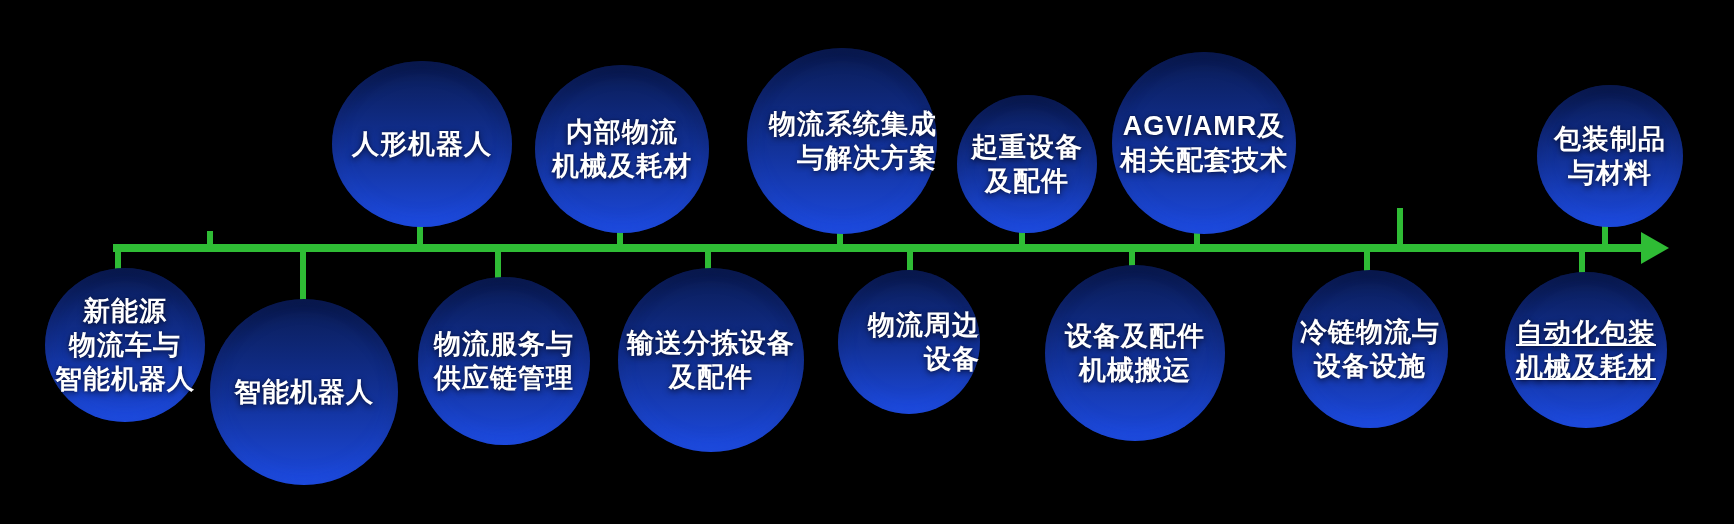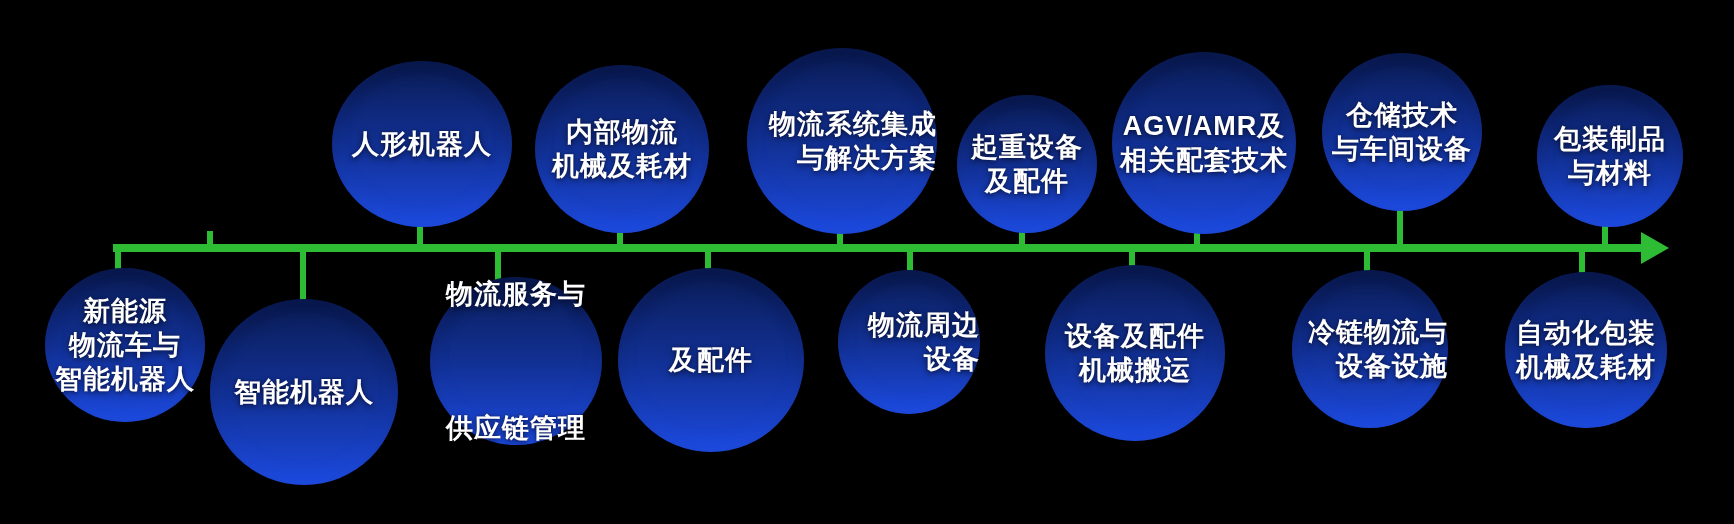--- a/index.html
+++ b/index.html
@@ -80,52 +80,49 @@
       <span class="line-text">与解决方案</span>
     </div>
     <div class="node" style="left: 957px; top: 95px; width: 140px; height: 138px; background: linear-gradient(rgb(10, 28, 85) 0%, rgb(18, 49, 150) 52%, rgb(28, 73, 221) 100%); color: rgb(255, 255, 255);">
       <span class="line-text">起重设备</span>
       <span class="line-text">及配件</span>
     </div>
     <div class="node" style="left: 1112px; top: 52px; width: 184px; height: 182px; background: linear-gradient(rgb(10, 28, 85) 0%, rgb(18, 49, 150) 52%, rgb(28, 73, 221) 100%); color: rgb(255, 255, 255);">
       <span class="line-text">AGV/AMR及</span>
       <span class="line-text">相关配套技术</span>
     </div>
-    <div class="node" style="left: 1322px; top: 53px; width: 160px; height: 158px; background: linear-gradient(rgb(10, 28, 85) 0%, rgb(18, 49, 150) 52%, rgb(28, 73, 221) 100%); color: rgb(255, 255, 255);">
-      <span class="line-text">仓储技术</span>
-      <span class="line-text">与车间设备</span>
-    </div>
     <div class="node" style="left: 1537px; top: 85px; width: 146px; height: 142px; background: linear-gradient(rgb(10, 28, 85) 0%, rgb(18, 49, 150) 52%, rgb(28, 73, 221) 100%); color: rgb(255, 255, 255);">
       <span class="line-text">包装制品</span>
       <span class="line-text">与材料</span>
     </div>
     <div class="node" style="left: 45px; top: 268px; width: 160px; height: 154px; background: linear-gradient(rgb(10, 28, 85) 0%, rgb(18, 49, 150) 52%, rgb(28, 73, 221) 100%); color: rgb(255, 255, 255);">
       <span class="line-text">新能源</span>
       <span class="line-text">物流车与</span>
       <span class="line-text">智能机器人</span>
     </div>
     <div class="node" style="left: 210px; top: 299px; width: 188px; height: 186px; background: linear-gradient(rgb(10, 28, 85) 0%, rgb(18, 49, 150) 52%, rgb(28, 73, 221) 100%); color: rgb(255, 255, 255);">
       <span class="line-text">智能机器人</span>
     </div>
-    <div class="node" style="left: 430px; top: 277px; width: 172px; height: 168px; background: linear-gradient(rgb(10, 28, 85) 0%, rgb(18, 49, 150) 52%, rgb(28, 73, 221) 100%); color: rgb(255, 255, 255); justify-content: space-between;">
+    <div class="node" style="left: 418px; top: 277px; width: 172px; height: 168px; background: linear-gradient(rgb(10, 28, 85) 0%, rgb(18, 49, 150) 52%, rgb(28, 73, 221) 100%); color: rgb(255, 255, 255);">
       <span class="line-text">物流服务与</span>
       <span class="line-text">供应链管理</span>
     </div>
     <div class="node" style="left: 618px; top: 268px; width: 186px; height: 184px; background: linear-gradient(rgb(10, 28, 85) 0%, rgb(18, 49, 150) 52%, rgb(28, 73, 221) 100%); color: rgb(255, 255, 255);">
+      <span class="line-text">输送分拣设备</span>
       <span class="line-text">及配件</span>
     </div>
     <div class="node" style="left: 838px; top: 270px; width: 142px; height: 144px; background: linear-gradient(rgb(10, 28, 85) 0%, rgb(18, 49, 150) 52%, rgb(28, 73, 221) 100%); color: rgb(255, 255, 255); align-items: flex-end;">
       <span class="line-text">物流周边</span>
       <span class="line-text">设备</span>
     </div>
     <div class="node" style="left: 1045px; top: 265px; width: 180px; height: 176px; background: linear-gradient(rgb(10, 28, 85) 0%, rgb(18, 49, 150) 52%, rgb(28, 73, 221) 100%); color: rgb(255, 255, 255);">
       <span class="line-text">设备及配件</span>
       <span class="line-text">机械搬运</span>
     </div>
-    <div class="node" style="left: 1292px; top: 270px; width: 156px; height: 158px; background: linear-gradient(rgb(10, 28, 85) 0%, rgb(18, 49, 150) 52%, rgb(28, 73, 221) 100%); color: rgb(255, 255, 255); align-items: flex-end;">
+    <div class="node" style="left: 1292px; top: 270px; width: 156px; height: 158px; background: linear-gradient(rgb(10, 28, 85) 0%, rgb(18, 49, 150) 52%, rgb(28, 73, 221) 100%); color: rgb(255, 255, 255);">
       <span class="line-text">冷链物流与</span>
       <span class="line-text">设备设施</span>
     </div>
-    <div class="node" style="left: 1505px; top: 272px; width: 162px; height: 156px; background: linear-gradient(rgb(10, 28, 85) 0%, rgb(18, 49, 150) 52%, rgb(28, 73, 221) 100%); color: rgb(255, 255, 255);">
+    <div class="node" style="left: 1505px; top: 272px; width: 162px; height: 156px; background: linear-gradient(rgb(10, 28, 85) 0%, rgb(18, 49, 150) 52%, rgb(28, 73, 221) 100%); color: rgb(255, 255, 255); text-decoration: underline;">
       <span class="line-text">自动化包装</span>
       <span class="line-text">机械及耗材</span>
     </div>
   </div>
 
 </body></html>

